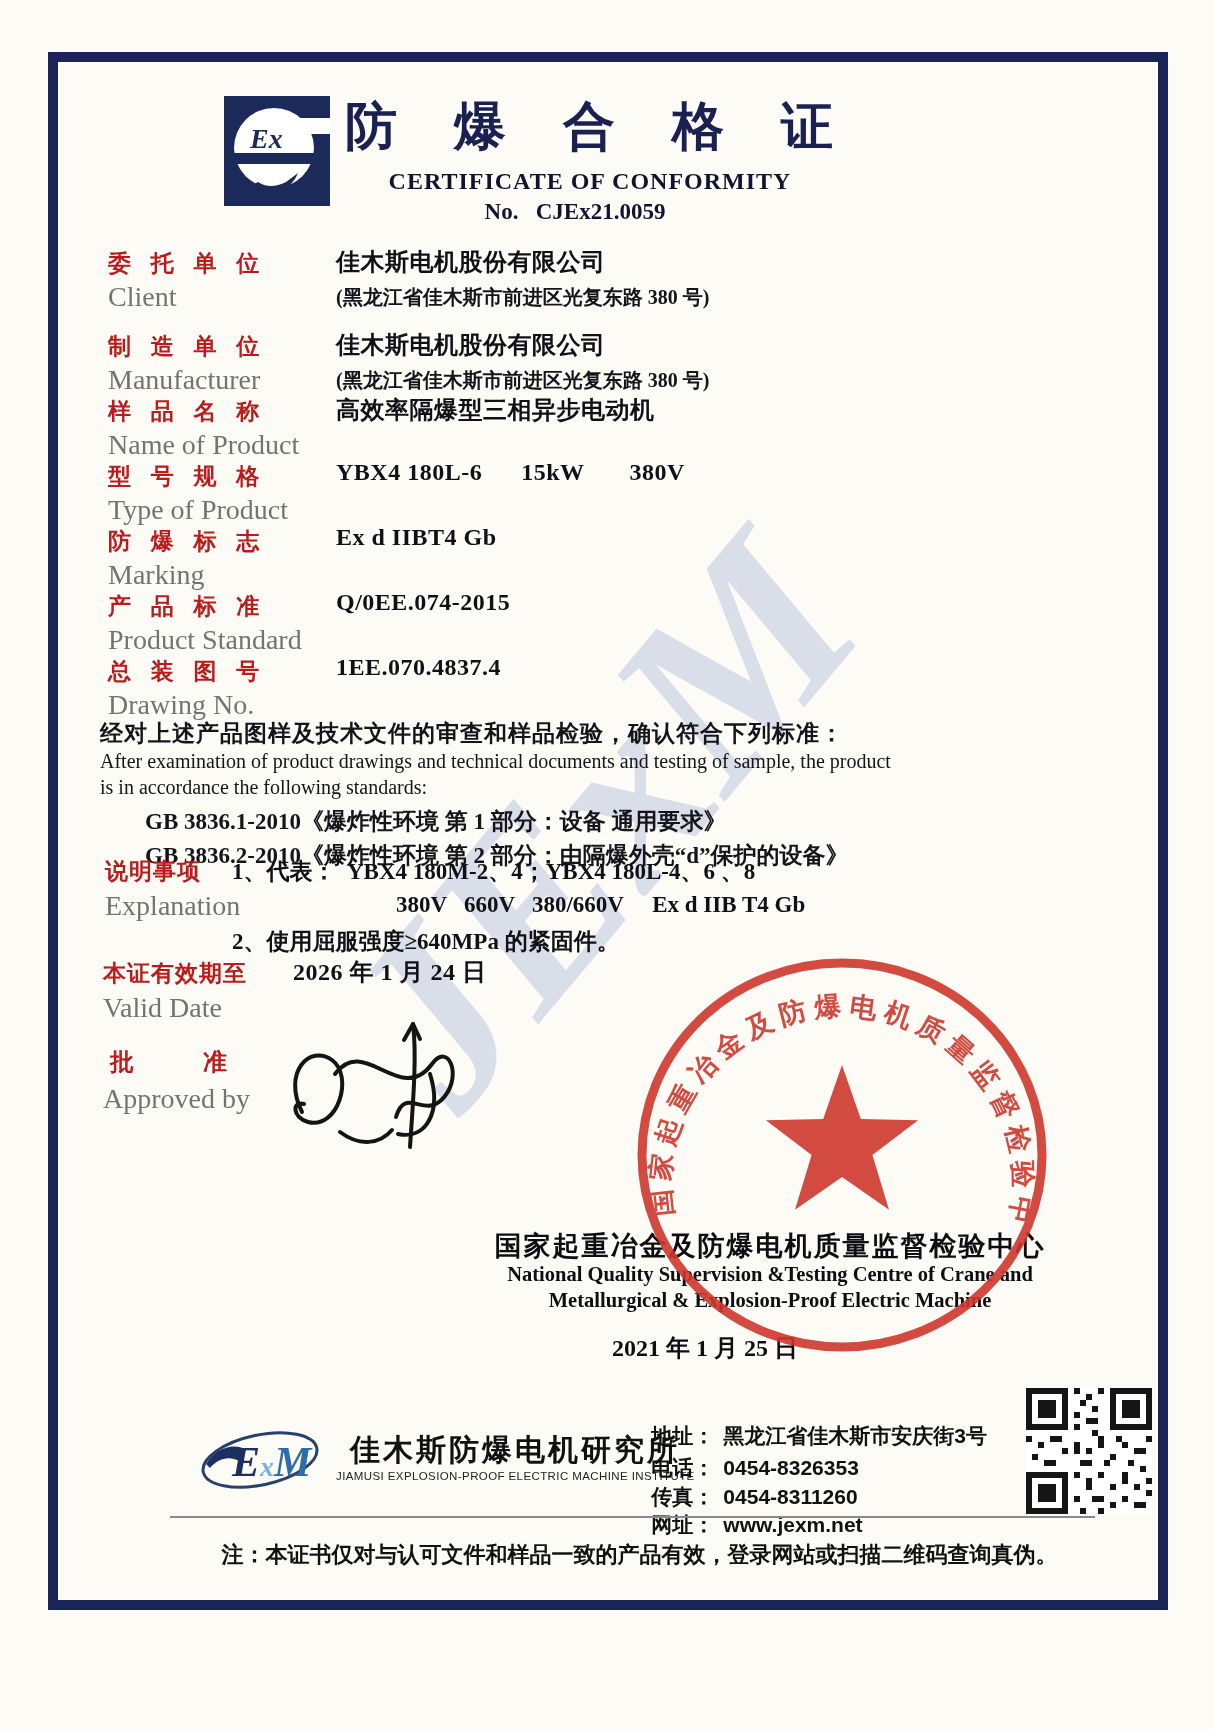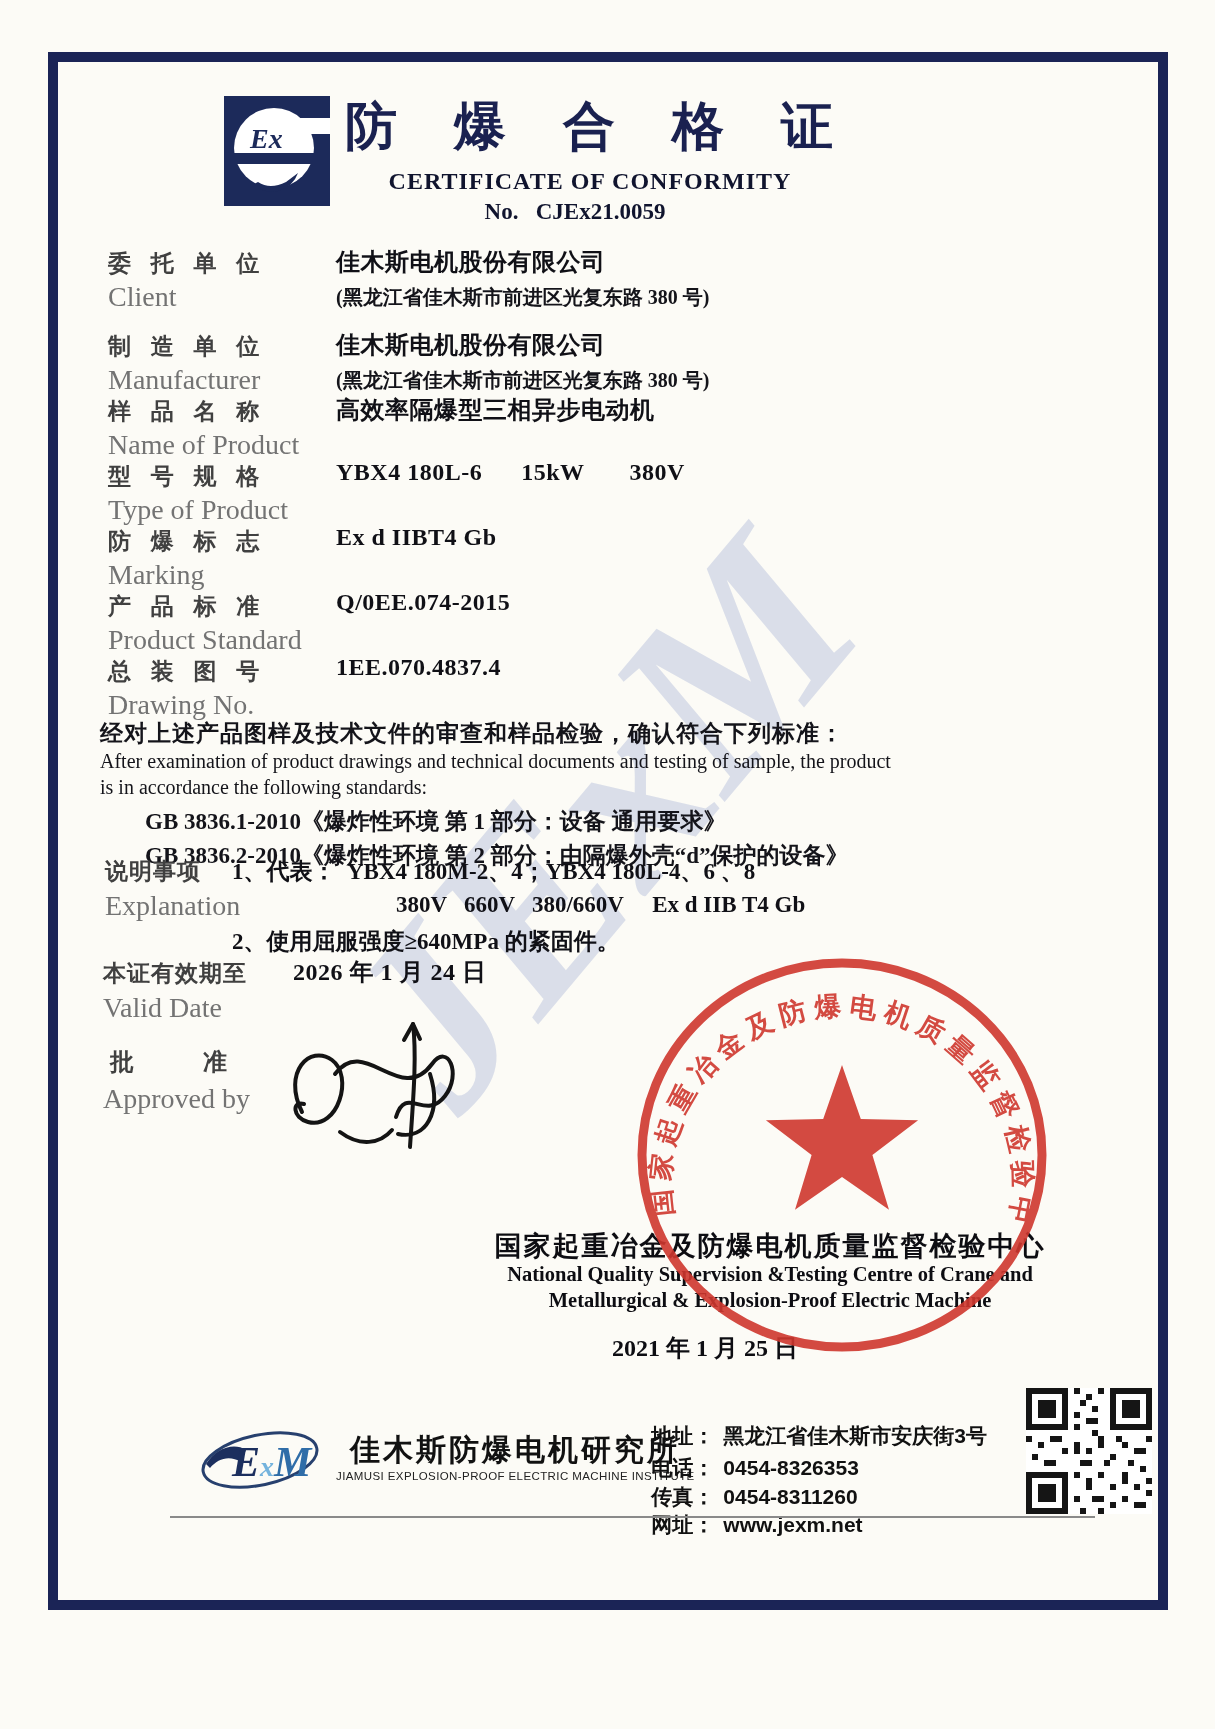--- a/index.html
+++ b/index.html
@@ -4,21 +4,21 @@
 <style>
   html,body{margin:0;padding:0;}
   body{font-family:"Liberation Serif", serif; background:#e8e6e0;}
   .page{position:relative; width:1215px; height:1729px; background:#fcfbf6; overflow:hidden; margin:0 auto;}
   .frame{position:absolute; left:48px; top:52px; width:1100px; height:1538px; border:10px solid #1b2456;}
   .abs{position:absolute;}
   .center{text-align:center;}
   .title-cn{font-size:52px; font-weight:bold; color:#1a2150; letter-spacing:22px; white-space:pre;text-align:center;}
   .title-en{font-size:24px; font-weight:bold; color:#10142e; letter-spacing:1px;}
   .cert-no{font-size:23px; font-weight:bold; color:#10142e; white-space:pre;}
-  .label-cn{font-size:23px; color:#404040; letter-spacing:7px; font-weight:600; white-space:pre;}
+  .label-cn{font-size:23px; color:#b91c1c; letter-spacing:7px; font-weight:600; white-space:pre;}
   .label-en{font-size:28px; color:#737373;}
   .value{font-size:24px; font-weight:bold; color:#101016; white-space:pre; letter-spacing:0.5px;}
   .subvalue{font-size:20px; font-weight:600; color:#14141a; white-space:pre;}
   .stmt-cn{font-size:23px; font-weight:bold; color:#14141a; letter-spacing:1px;}
   .stmt-en{font-size:20px; color:#14141a;}
   .std{font-size:23px; font-weight:600; color:#14141a;}
   .expl{font-size:23px; font-weight:bold; color:#101016; white-space:pre;}
   .auth-cn{font-size:27px; font-weight:bold; color:#0d0d12; letter-spacing:2px;}
   .auth-en{font-size:20.5px; font-weight:bold; color:#0d0d12;}
   .auth-date{font-size:24px; font-weight:bold; color:#0d0d12; white-space:pre;}
@@ -206,14 +206,15 @@
       <rect x="84" y="114" width="6" height="6"></rect>
         <rect x="96" y="108" width="6" height="6"></rect>
         <rect x="108" y="114" width="12" height="6"></rect>
       <rect x="54" y="120" width="6" height="6"></rect>
         <rect x="72" y="120" width="6" height="6"></rect>
         <rect x="120" y="102" width="6" height="6"></rect>
     </g>
   </svg>
 
   <div class="abs divider" style="left:170px; top:1516px; width:925px;"></div>
+  <div class="abs center note" style="left:152px; top:1540px; width:975px;">注：本证书仅对与认可文件和样品一致的产品有效，登录网站或扫描二维码查询真伪。</div>
 
 </div>
 
 </body></html>

